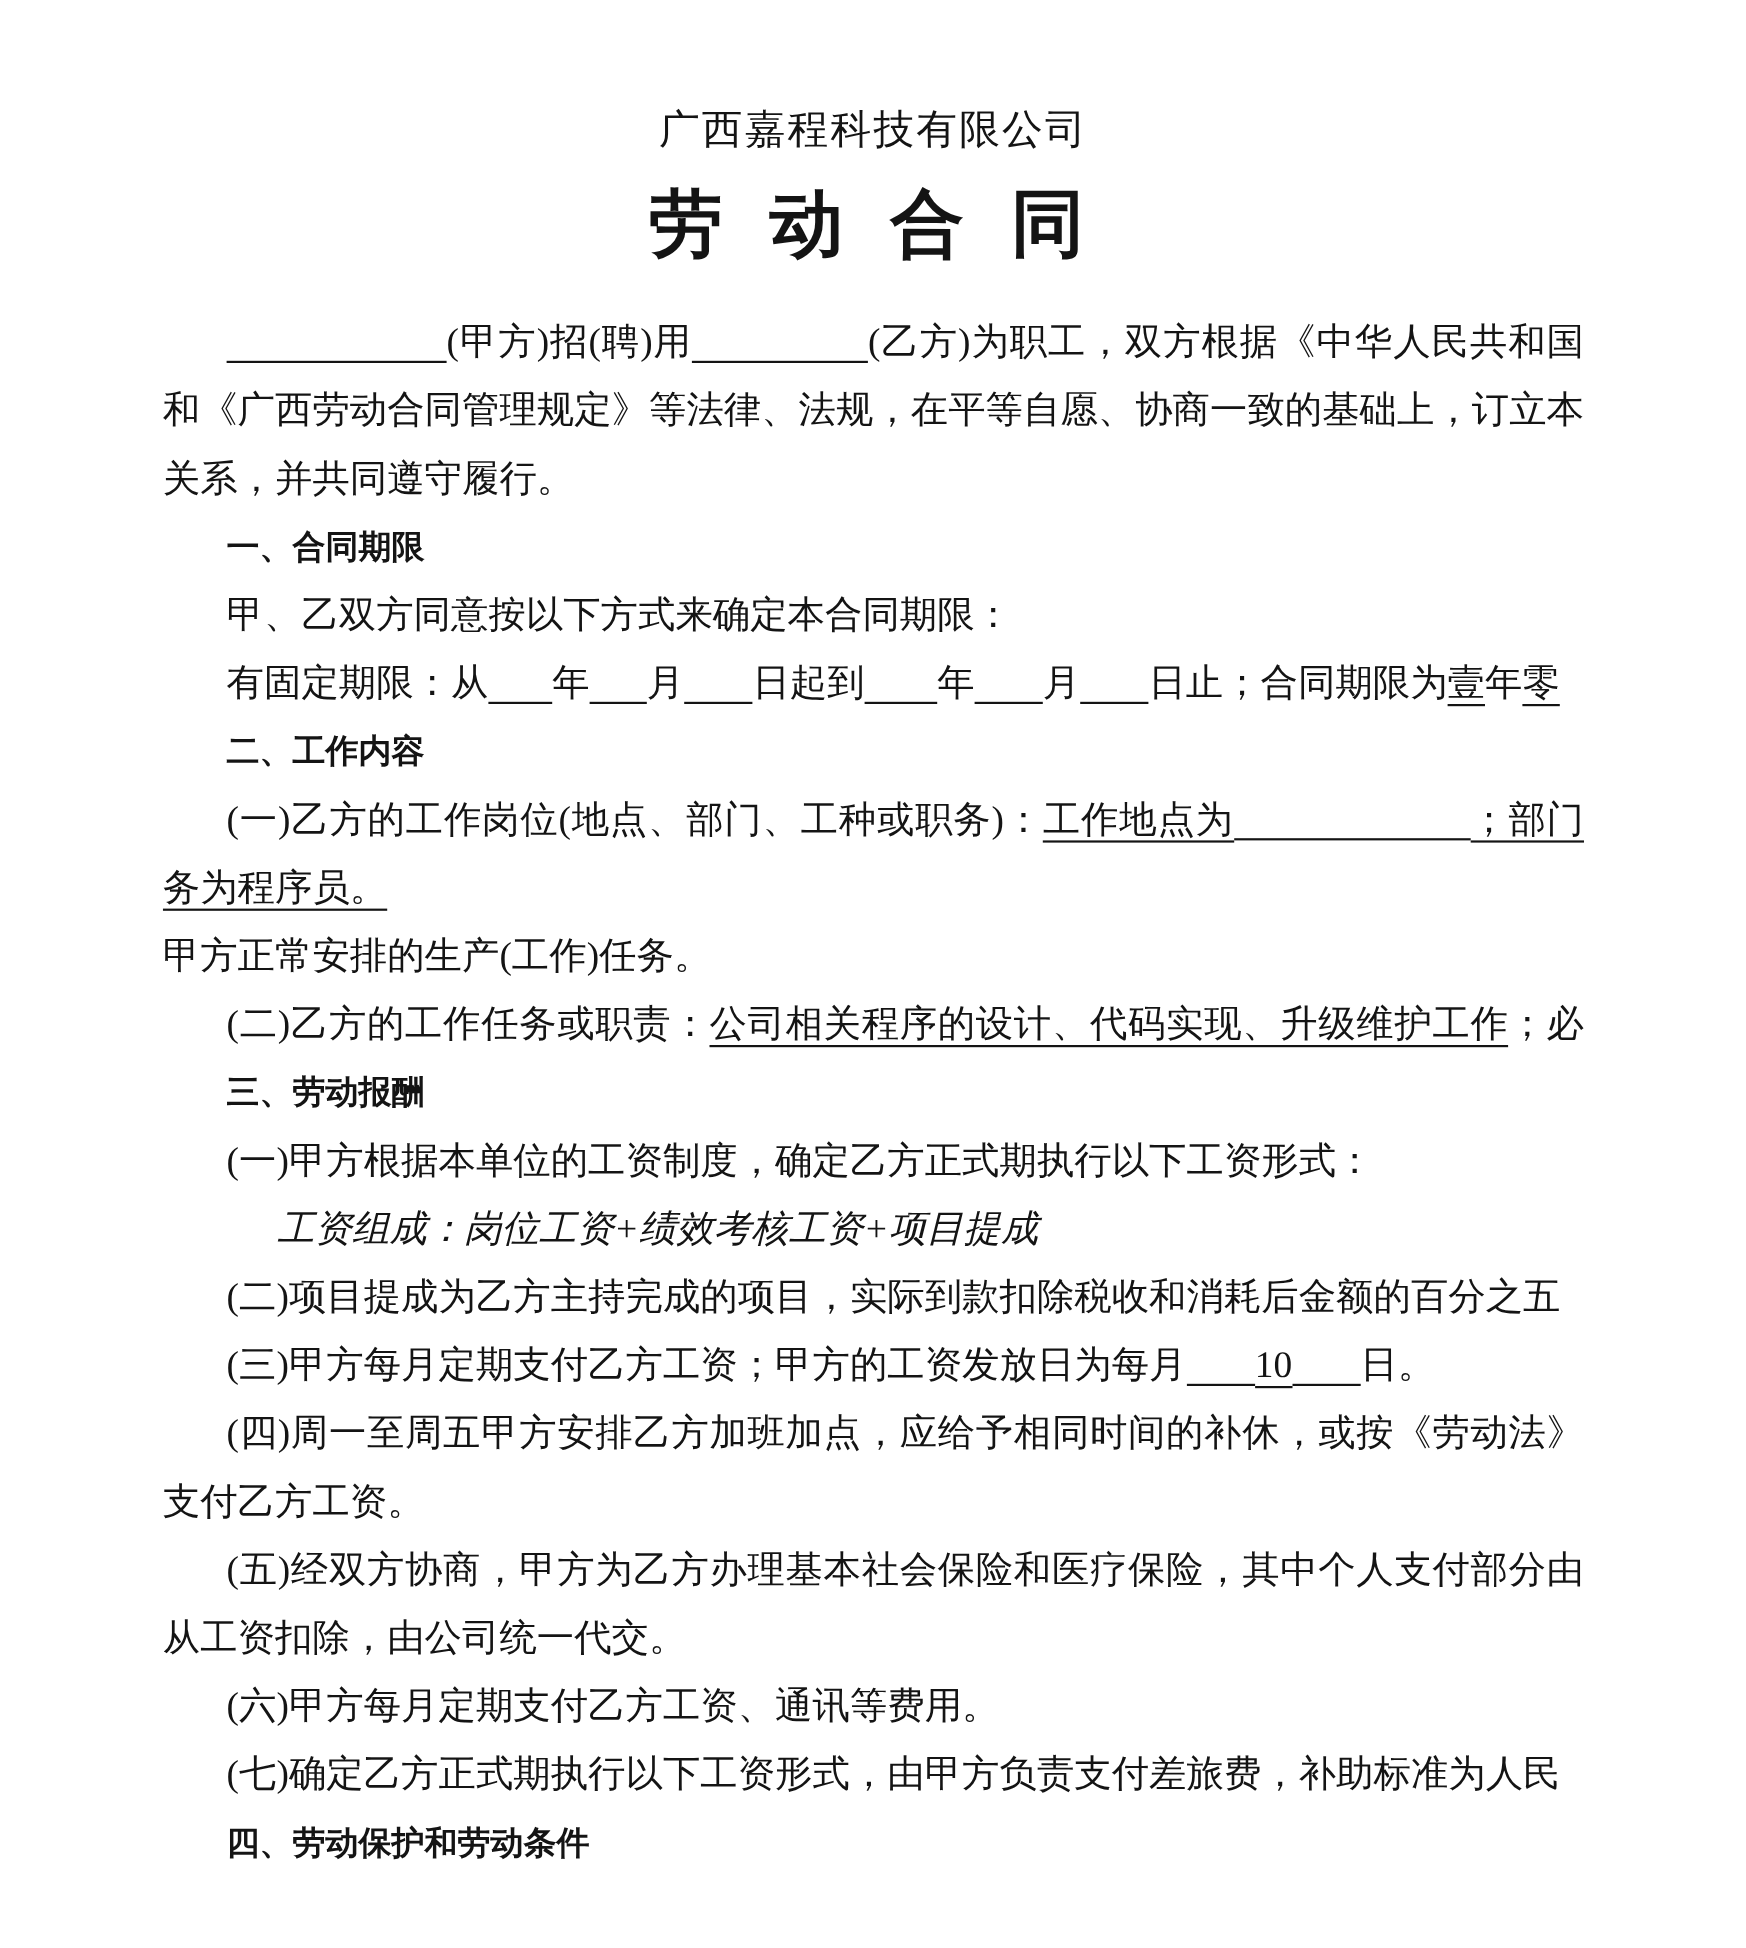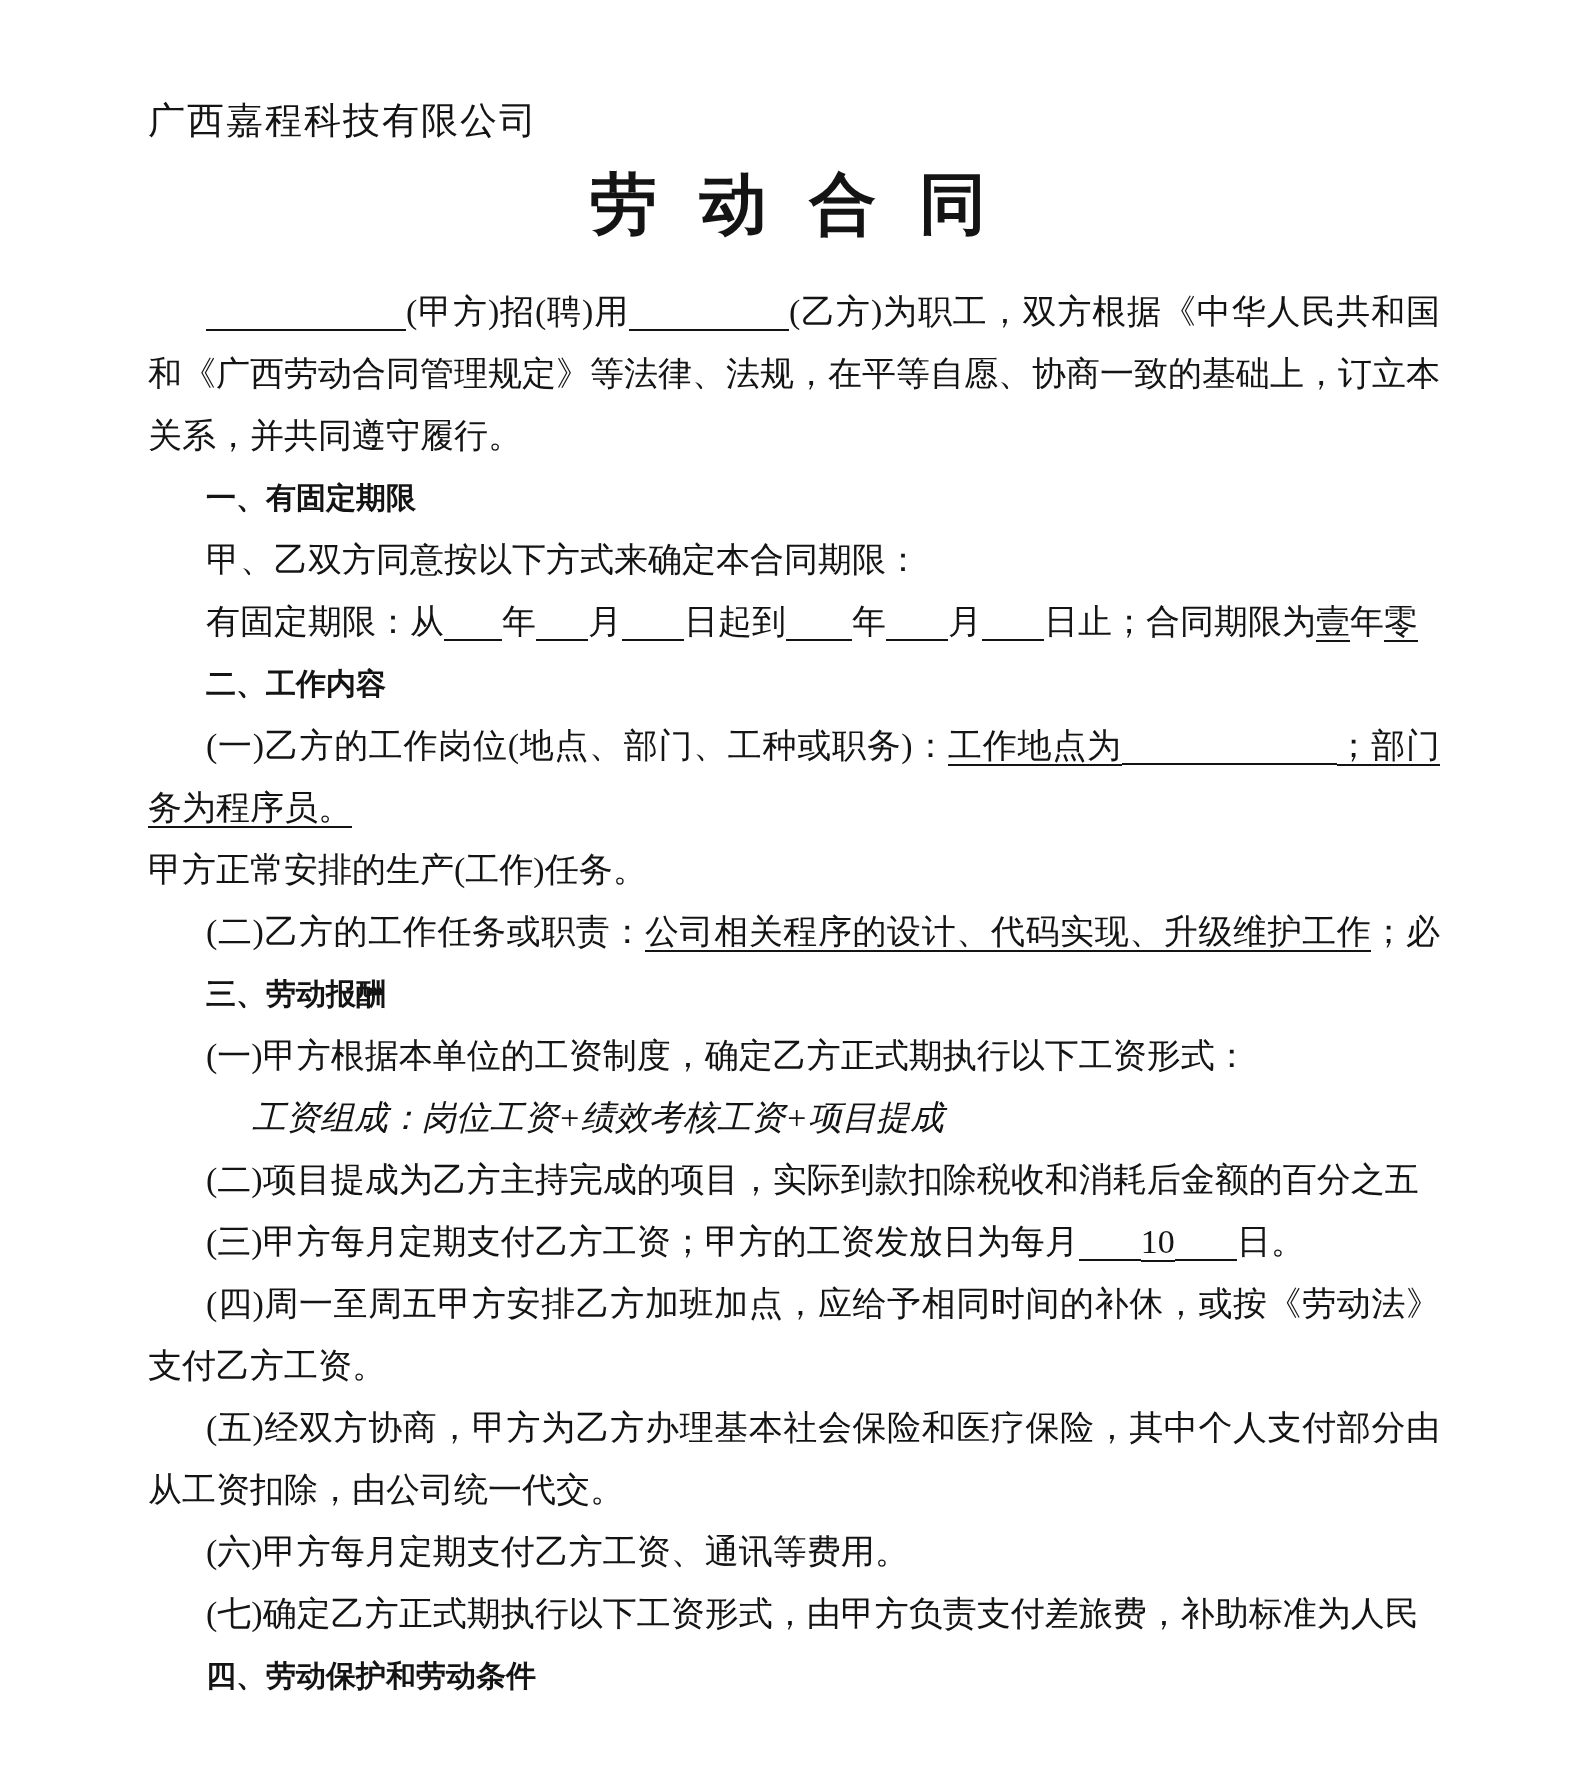--- a/index.html
+++ b/index.html
@@ -15,25 +15,25 @@
     font-family: "Liberation Serif", "DejaVu Serif", serif;
   }
   .page {
     box-sizing: border-box;
     width: 1587px;
     height: 1771px;
     padding: 99px 147px 0 148px;
     background: #ffffff;
   }
   .company {
-    text-align: left;
+    text-align: center;
     font-size: 37px;
     line-height: 44px;
     letter-spacing: 2px;
-    font-family: Liberation Sans, sans-serif;
+    font-family: Liberation Mono, monospace;
     white-space: nowrap;
   }
   .doc-title {
     text-align: center;
     font-size: 67px;
     line-height: 70px;
     margin-top: 26px;
     margin-bottom: 42px;
     font-weight: bold;
     letter-spacing: 12px;
@@ -78,21 +78,21 @@
 </head>
 <body>
 
 <div class="page">
   <div class="company">广西嘉程科技有限公司</div>
   <div class="doc-title">劳 动 合 同</div>
   <main class="body-text">
       <div class="line body ind fill"><span class="fib" style="width: 200px;"></span><span>(甲方)招(聘)用</span><span class="fib" style="width: 160px;"></span><span>(乙方)为职工，双方根据《中华人民共和国劳动法》</span></div>
       <div class="line body fill"><span>和《广西劳动合同管理规定》等法律、法规，在平等自愿、协商一致的基础上，订立本合同，建立劳动</span></div>
       <div class="line body"><span>关系，并共同遵守履行。</span></div>
-      <div class="line heading ind"><span>一、有固定期限</span></div>
+      <div class="line heading ind"><span>一、合同期限</span></div>
       <div class="line body ind"><span>甲、乙双方同意按以下方式来确定本合同期限：</span></div>
       <div class="line body ind"><span>有固定期限：从</span><span class="fib" style="width: 58px;"></span><span>年</span><span class="fib" style="width: 52px;"></span><span>月</span><span class="fib" style="width: 62px;"></span><span>日起到</span><span class="fib" style="width: 66px;"></span><span>年</span><span class="fib" style="width: 62px;"></span><span>月</span><span class="fib" style="width: 62px;"></span><span>日止；合同期限为</span><span class="u">壹</span><span>年</span><span class="u">零</span><span>个月；</span></div>
       <div class="line heading ind"><span>二、工作内容</span></div>
       <div class="line body ind fill"><span>(一)乙方的工作岗位(地点、部门、工种或职务)：</span><span class="u">工作地点为</span><span class="fib" style="width: 215px;"></span><span class="u">；部门为公司开发部；职</span></div>
       <div class="line body"><span class="u">务为程序员。</span></div>
       <div class="line body"><span>甲方正常安排的生产(工作)任务。</span></div>
       <div class="line body ind fill"><span>(二)乙方的工作任务或职责：</span><span class="u">公司相关程序的设计、代码实现、升级维护工作</span><span>；必须按质按量完成</span></div>
       <div class="line heading ind"><span>三、劳动报酬</span></div>
       <div class="line body ind"><span>(一)甲方根据本单位的工资制度，确定乙方正式期执行以下工资形式：</span></div>
       <div class="line body ind2"><span>工资组成：岗位工资+绩效考核工资+项目提成</span></div>

